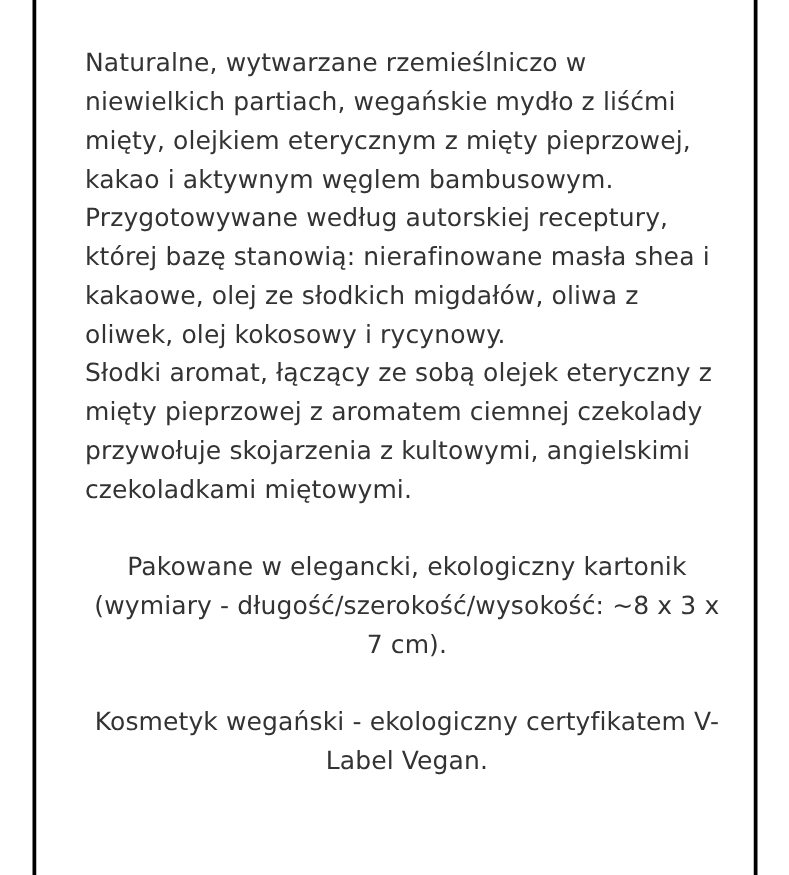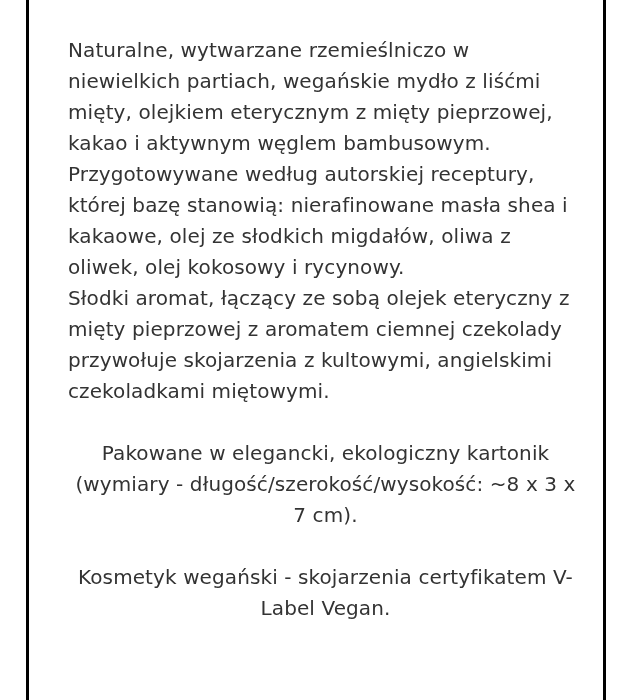--- a/index.html
+++ b/index.html
@@ -53,15 +53,15 @@
 </style>
 </head>
 <body>
 
 <div id="description-panel">
   <div id="description-body">
     <p class="desc-paragraph">Naturalne, wytwarzane rzemieślniczo w niewielkich partiach, wegańskie mydło z liśćmi mięty, olejkiem eterycznym z mięty pieprzowej, kakao i aktywnym węglem bambusowym.
 Przygotowywane według autorskiej receptury, której bazę stanowią: nierafinowane masła shea i kakaowe, olej ze słodkich migdałów, oliwa z oliwek, olej kokosowy i rycynowy.
 Słodki aromat, łączący ze sobą olejek eteryczny z mięty pieprzowej z aromatem ciemnej czekolady przywołuje skojarzenia z kultowymi, angielskimi czekoladkami miętowymi.</p>
     <p class="desc-paragraph">Pakowane w elegancki, ekologiczny kartonik (wymiary - długość/szerokość/wysokość: ~8 x 3 x 7 cm).</p>
-    <p class="desc-paragraph">Kosmetyk wegański - skojarzenia certyfikatem V-Label Vegan.</p>
+    <p class="desc-paragraph">Kosmetyk wegański - ekologiczny certyfikatem V-Label Vegan.</p>
   </div>
 </div>
 
 </body></html>

